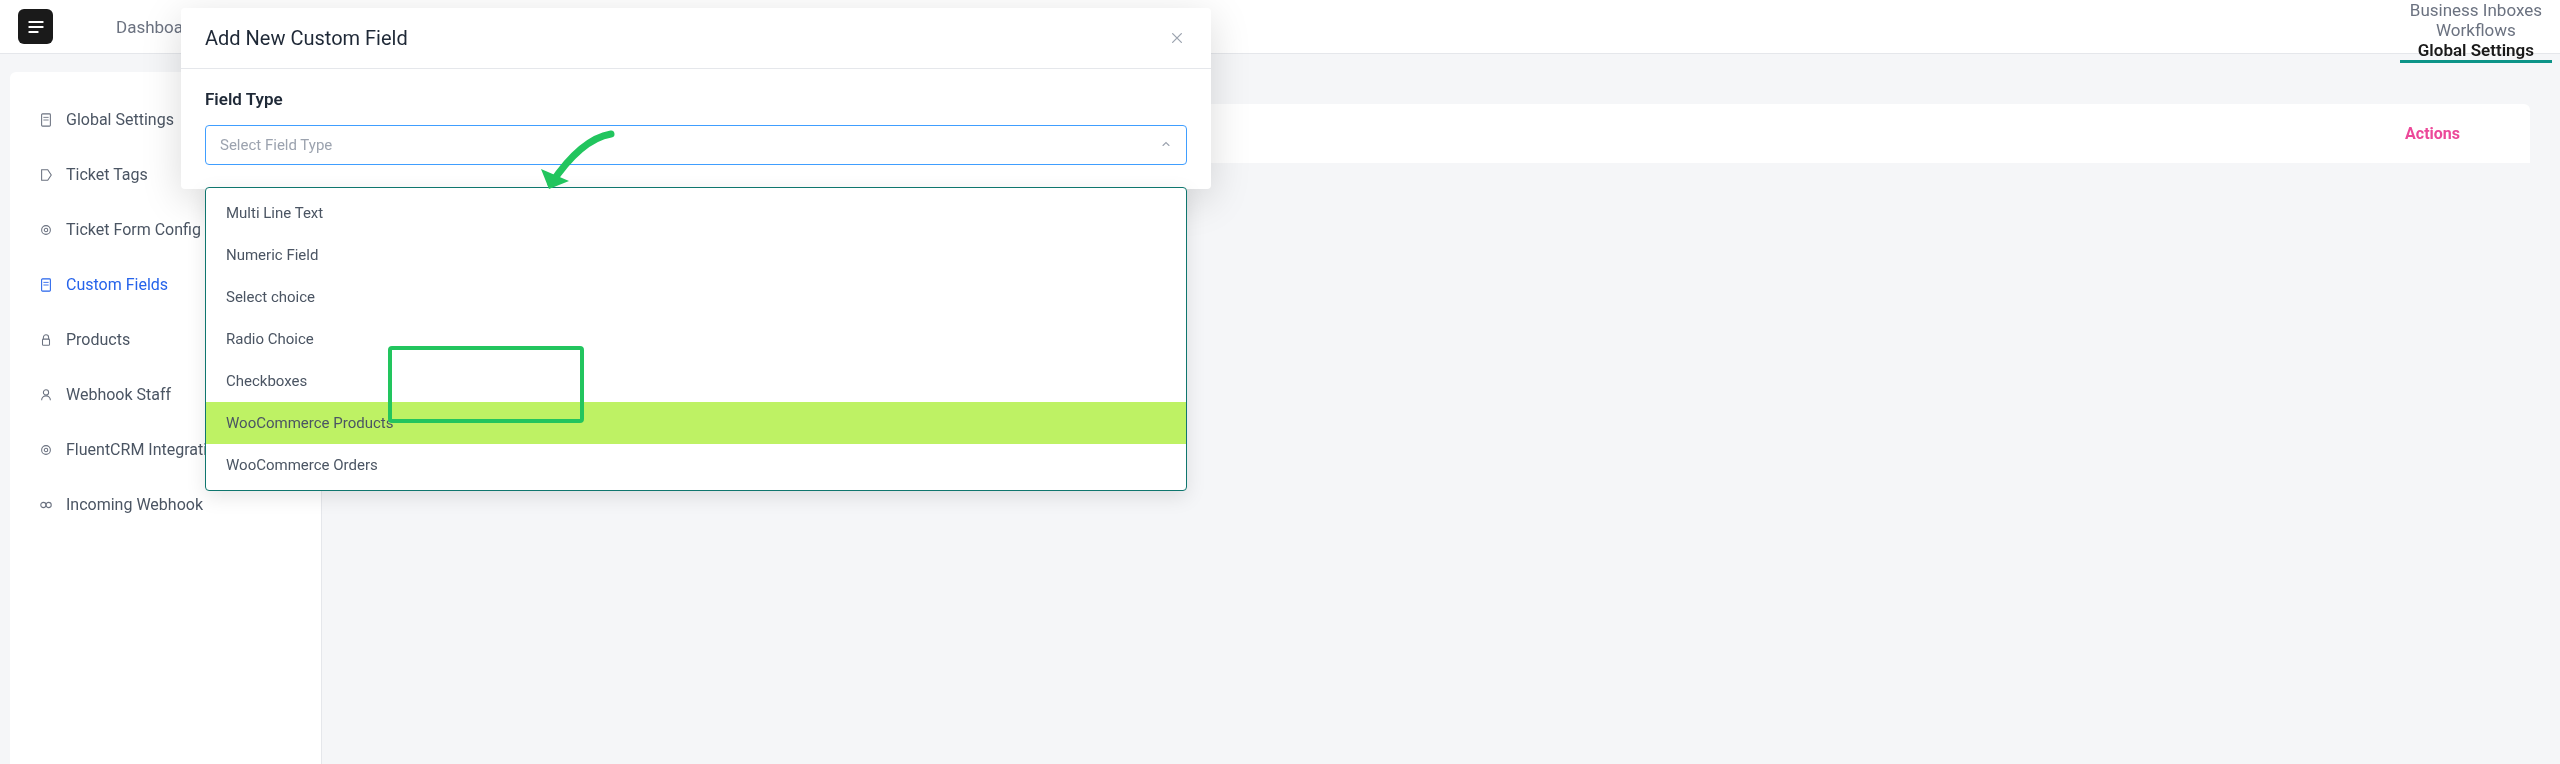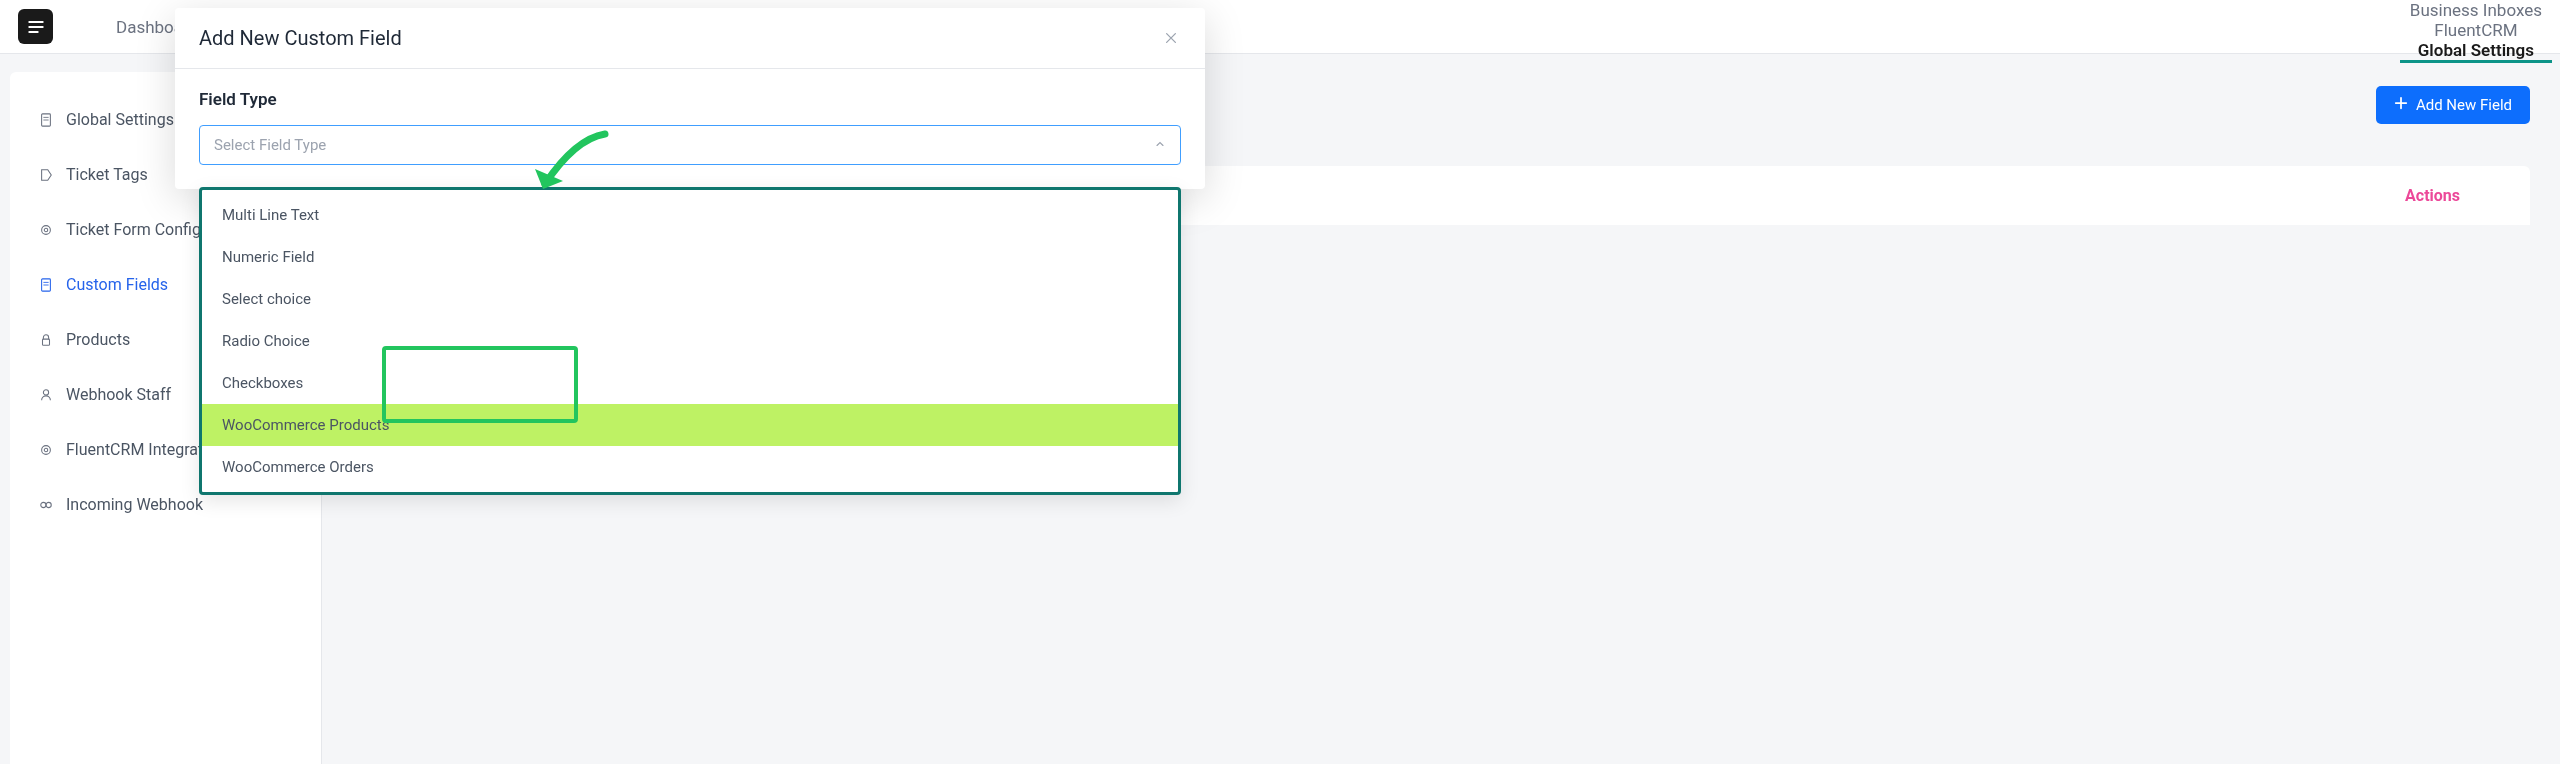--- a/index.html
+++ b/index.html
@@ -132,21 +132,21 @@
       font-weight: 700;
     }
     .modal {
       background: #ffffff;
       width: 1030px;
       margin-top: 4px;
       border-radius: 4px;
       box-shadow: 0 10px 40px rgba(0,0,0,0.15);
       pointer-events: auto;
       position: absolute;
-      left: 175px;
+      left: 181px;
       top: 4px;
     }
     .modal-header {
       display: flex;
       justify-content: space-between;
       align-items: center;
       padding: 18px 24px;
       border-bottom: 1px solid #e5e7eb;
     }
     .modal-title {
@@ -193,21 +193,21 @@
     }
     .chevron-up {
       color: #9ca3af;
     }
     .dropdown {
       position: absolute;
       left: 24px;
       right: 24px;
       top: 118px;
       background: #ffffff;
-      border: 3px solid #0f766e;
+      border: 1px solid #0f766e;
       border-radius: 4px;
       box-shadow: 0 6px 20px rgba(0,0,0,0.1);
       z-index: 10;
       padding: 4px 0;
     }
     .dropdown-item {
       padding: 12px 20px;
       font-size: 15px;
       color: #4b5563;
       cursor: pointer;
@@ -240,21 +240,21 @@
 <div class="topbar">
   <div class="logo">
     <svg viewBox="0 0 24 24" fill="none">
       <path d="M4 6h16M4 12h16M4 18h10" stroke="#fff" stroke-width="2.5" stroke-linecap="round"></path>
     </svg>
   </div>
   <div class="nav-items">
     <div class="nav-item">Dashboard</div>
     <div class="nav-right">
       <div class="nav-item">Business Inboxes</div>
-      <div class="nav-item">FluentCRM</div>
+      <div class="nav-item">Workflows</div>
       <div class="nav-item active">Global Settings</div>
     </div>
   </div>
 </div>
 
 <div class="content-wrapper">
   <div class="sidebar">
     <div class="sidebar-item">
       <span class="sidebar-icon">
         <svg viewBox="0 0 16 16" width="14" height="14">
@@ -324,30 +324,20 @@
         <svg viewBox="0 0 16 16" width="14" height="14">
             <circle cx="5" cy="8" r="3" fill="none" stroke="#6b7280" stroke-width="1.2"></circle>
             <circle cx="11" cy="8" r="3" fill="none" stroke="#6b7280" stroke-width="1.2"></circle>
           </svg>
       </span>
       <span>Incoming Webhook</span>
     </div>
   </div>
 
   <div class="main-area">
-    <div class="main-header">
-      <button class="add-btn">
-        <span>
-          <svg viewBox="0 0 16 16" width="14" height="14">
-              <path d="M8 2 V14 M2 8 H14" stroke="#fff" stroke-width="2" stroke-linecap="round"></path>
-            </svg>
-        </span>
-        <span>Add New Field</span>
-      </button>
-    </div>
     <div class="table-header">
       <span class="table-header-col">Actions</span>
     </div>
   </div>
 </div>
 
 <div class="modal">
   <div class="modal-header">
     <span class="modal-title">Add New Custom Field</span>
     <button class="modal-close">

